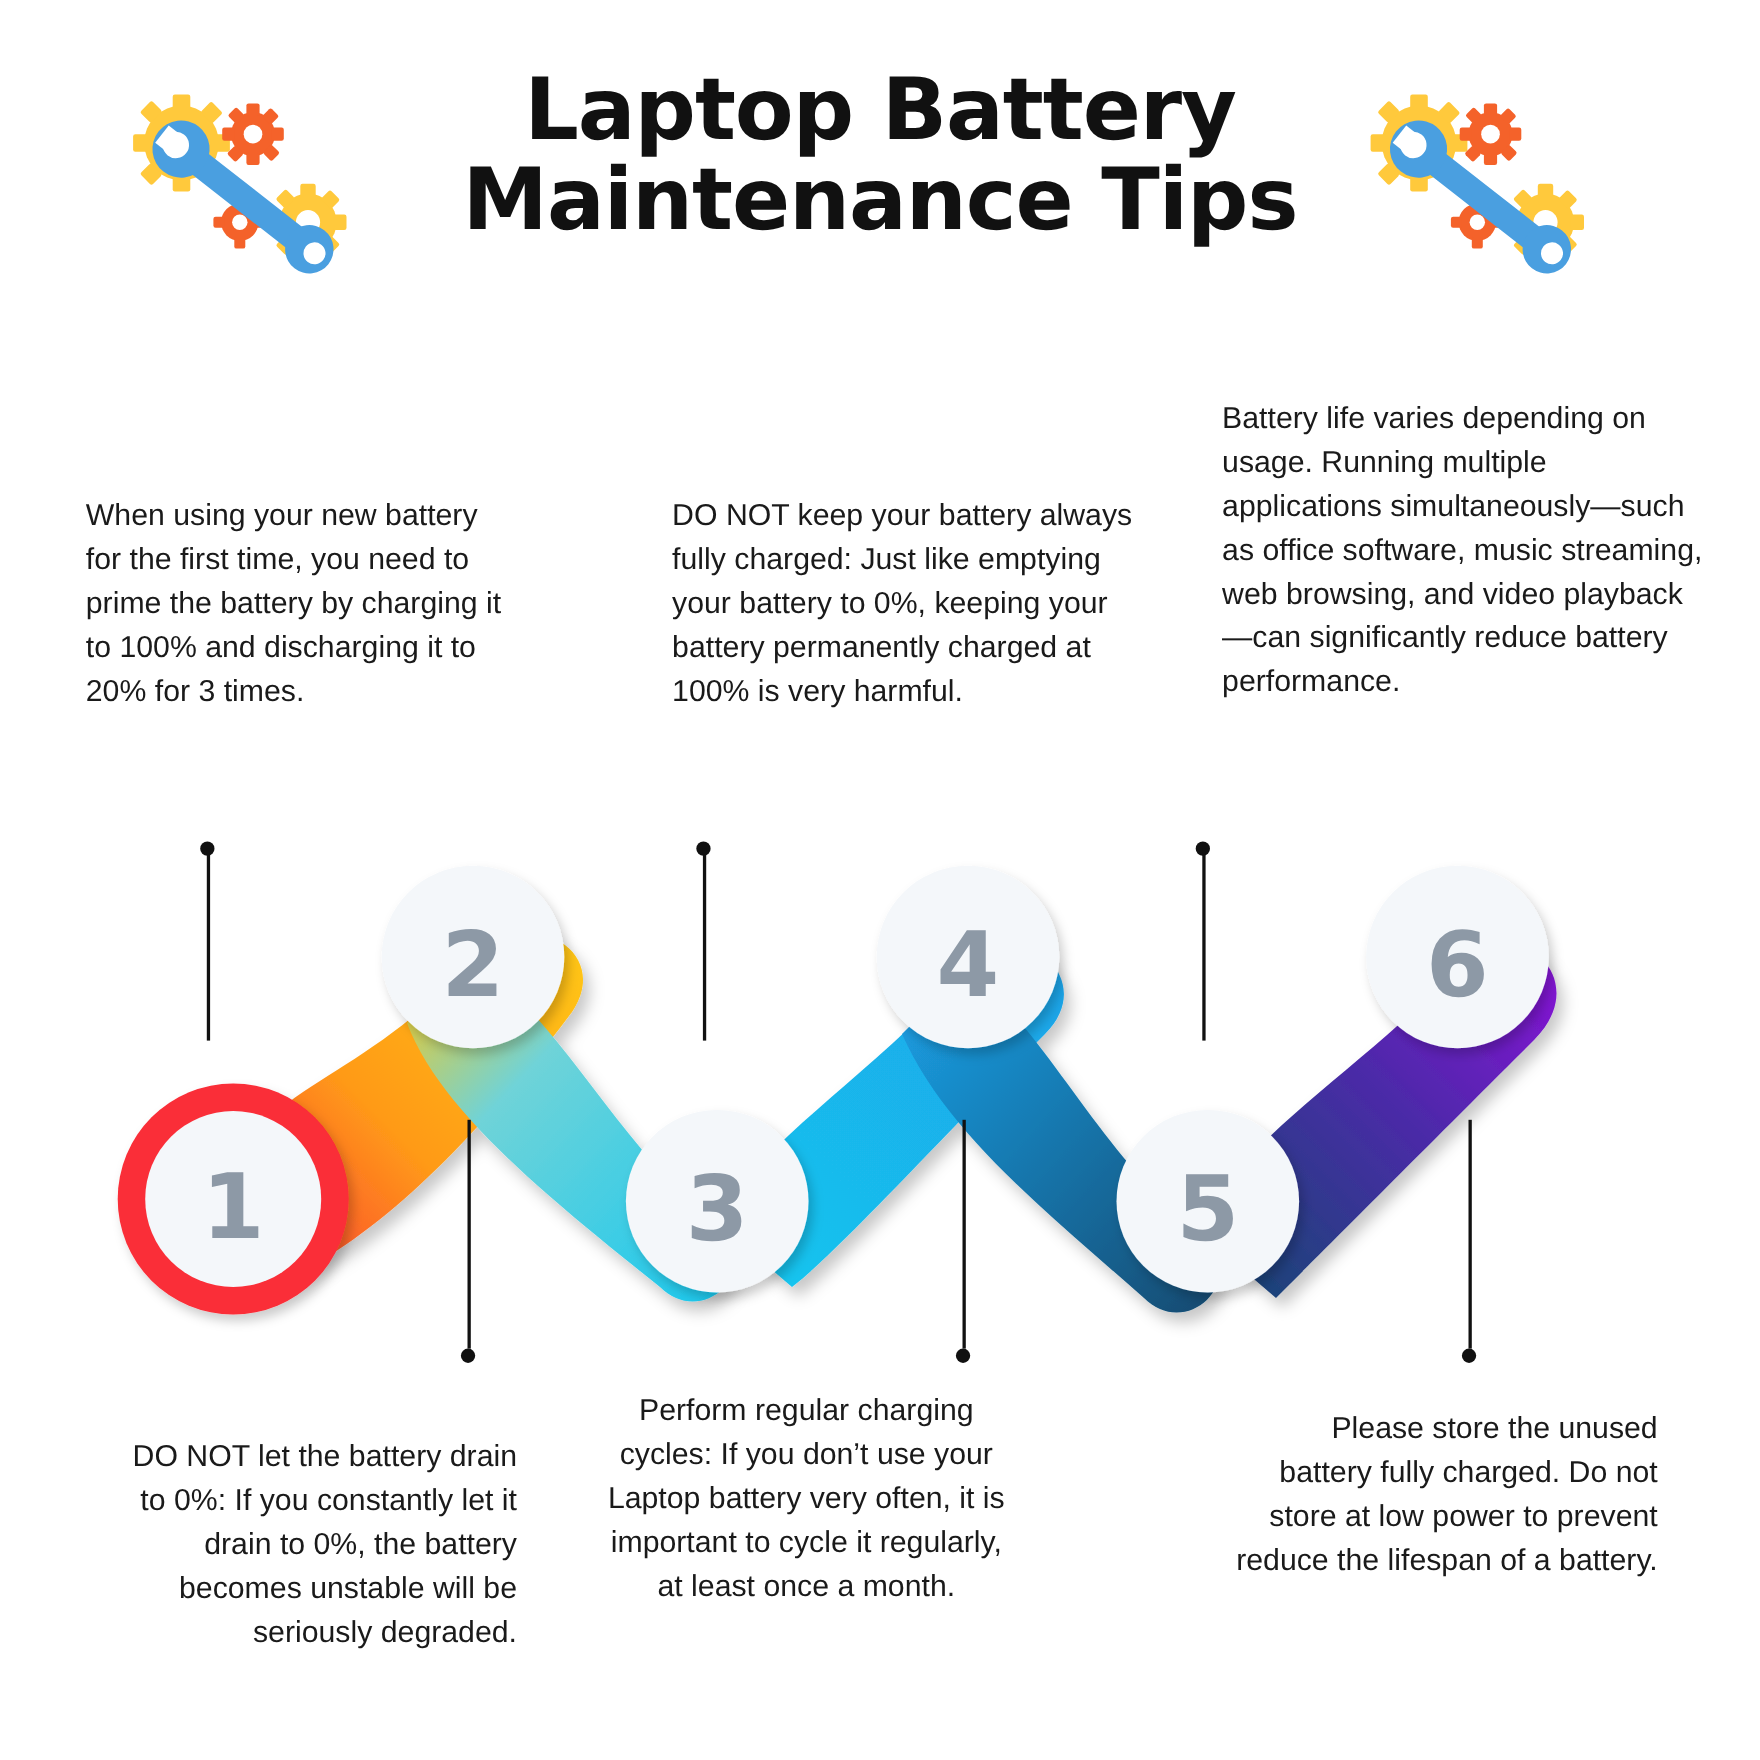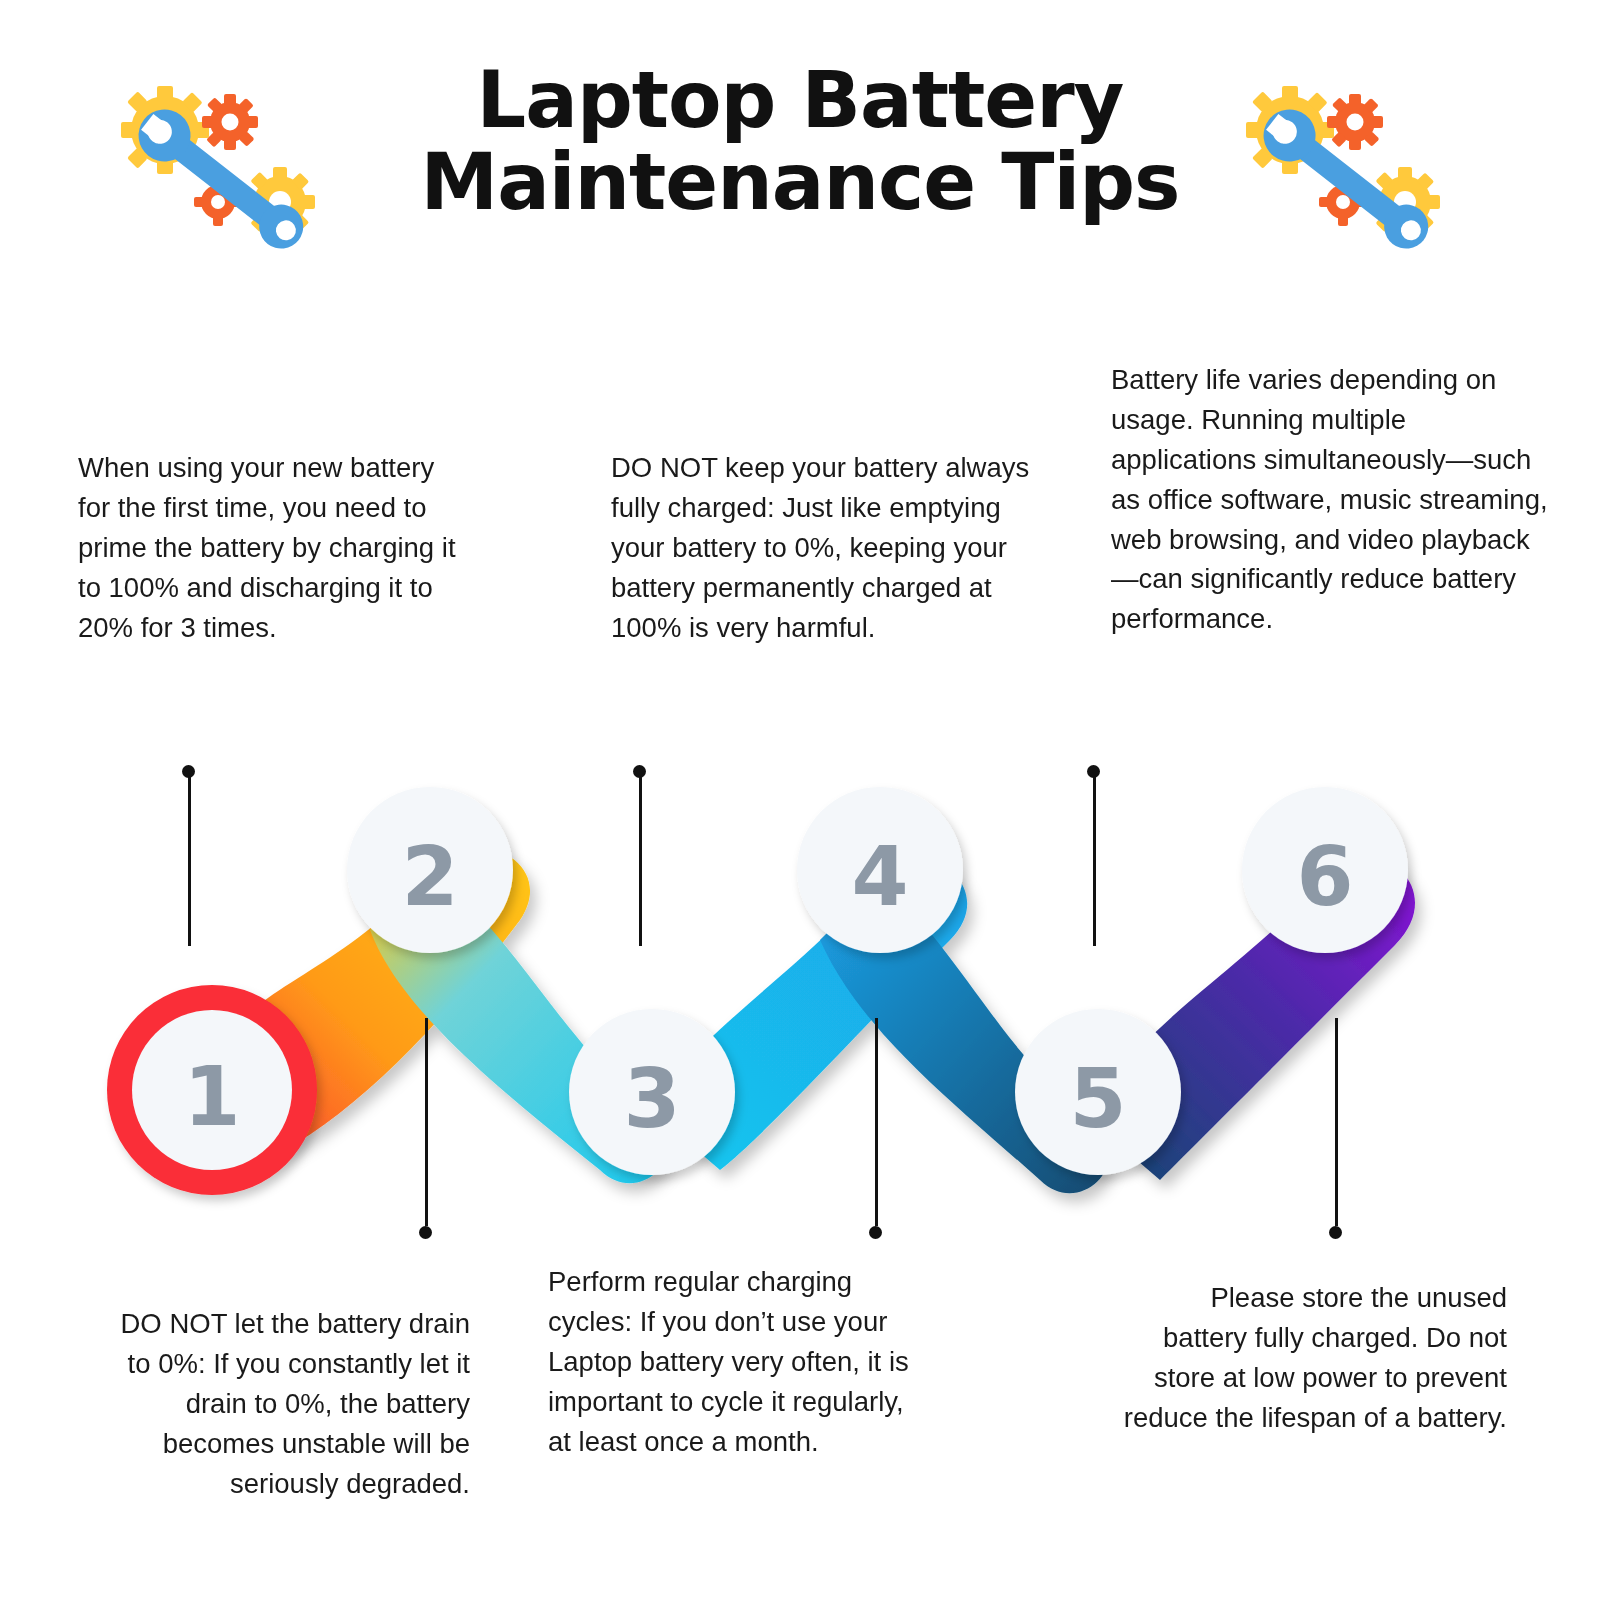--- a/index.html
+++ b/index.html
@@ -44,21 +44,21 @@
     position: absolute;
     font-size: 27.5px;
     line-height: 1.45;
     color: #1a1a1a;
   }
   .top-1 { left: 78px;   top: 448px; width: 390px; text-align: left; }
   .top-3 { left: 611px;  top: 448px; width: 420px; text-align: left; }
   .top-5 { left: 1073px; top: 360px; width: 440px; text-align: left; margin-left: 38px; }
 
   .bot-2 { left: 100px;  top: 1304px; width: 370px; text-align: right; }
-  .bot-4 { left: 548px;  top: 1262px; width: 370px; text-align: left; }
+  .bot-4 { left: 548px;  top: 1262px; width: 370px; text-align: center; }
   .bot-6 { left: 1090px; top: 1278px; width: 385px; text-align: right; margin-left: 32px; }
 
   
   .diagram {
     position: absolute;
     left: 0;
     top: 740px;
     width: 1600px;
     height: 520px;
   }

